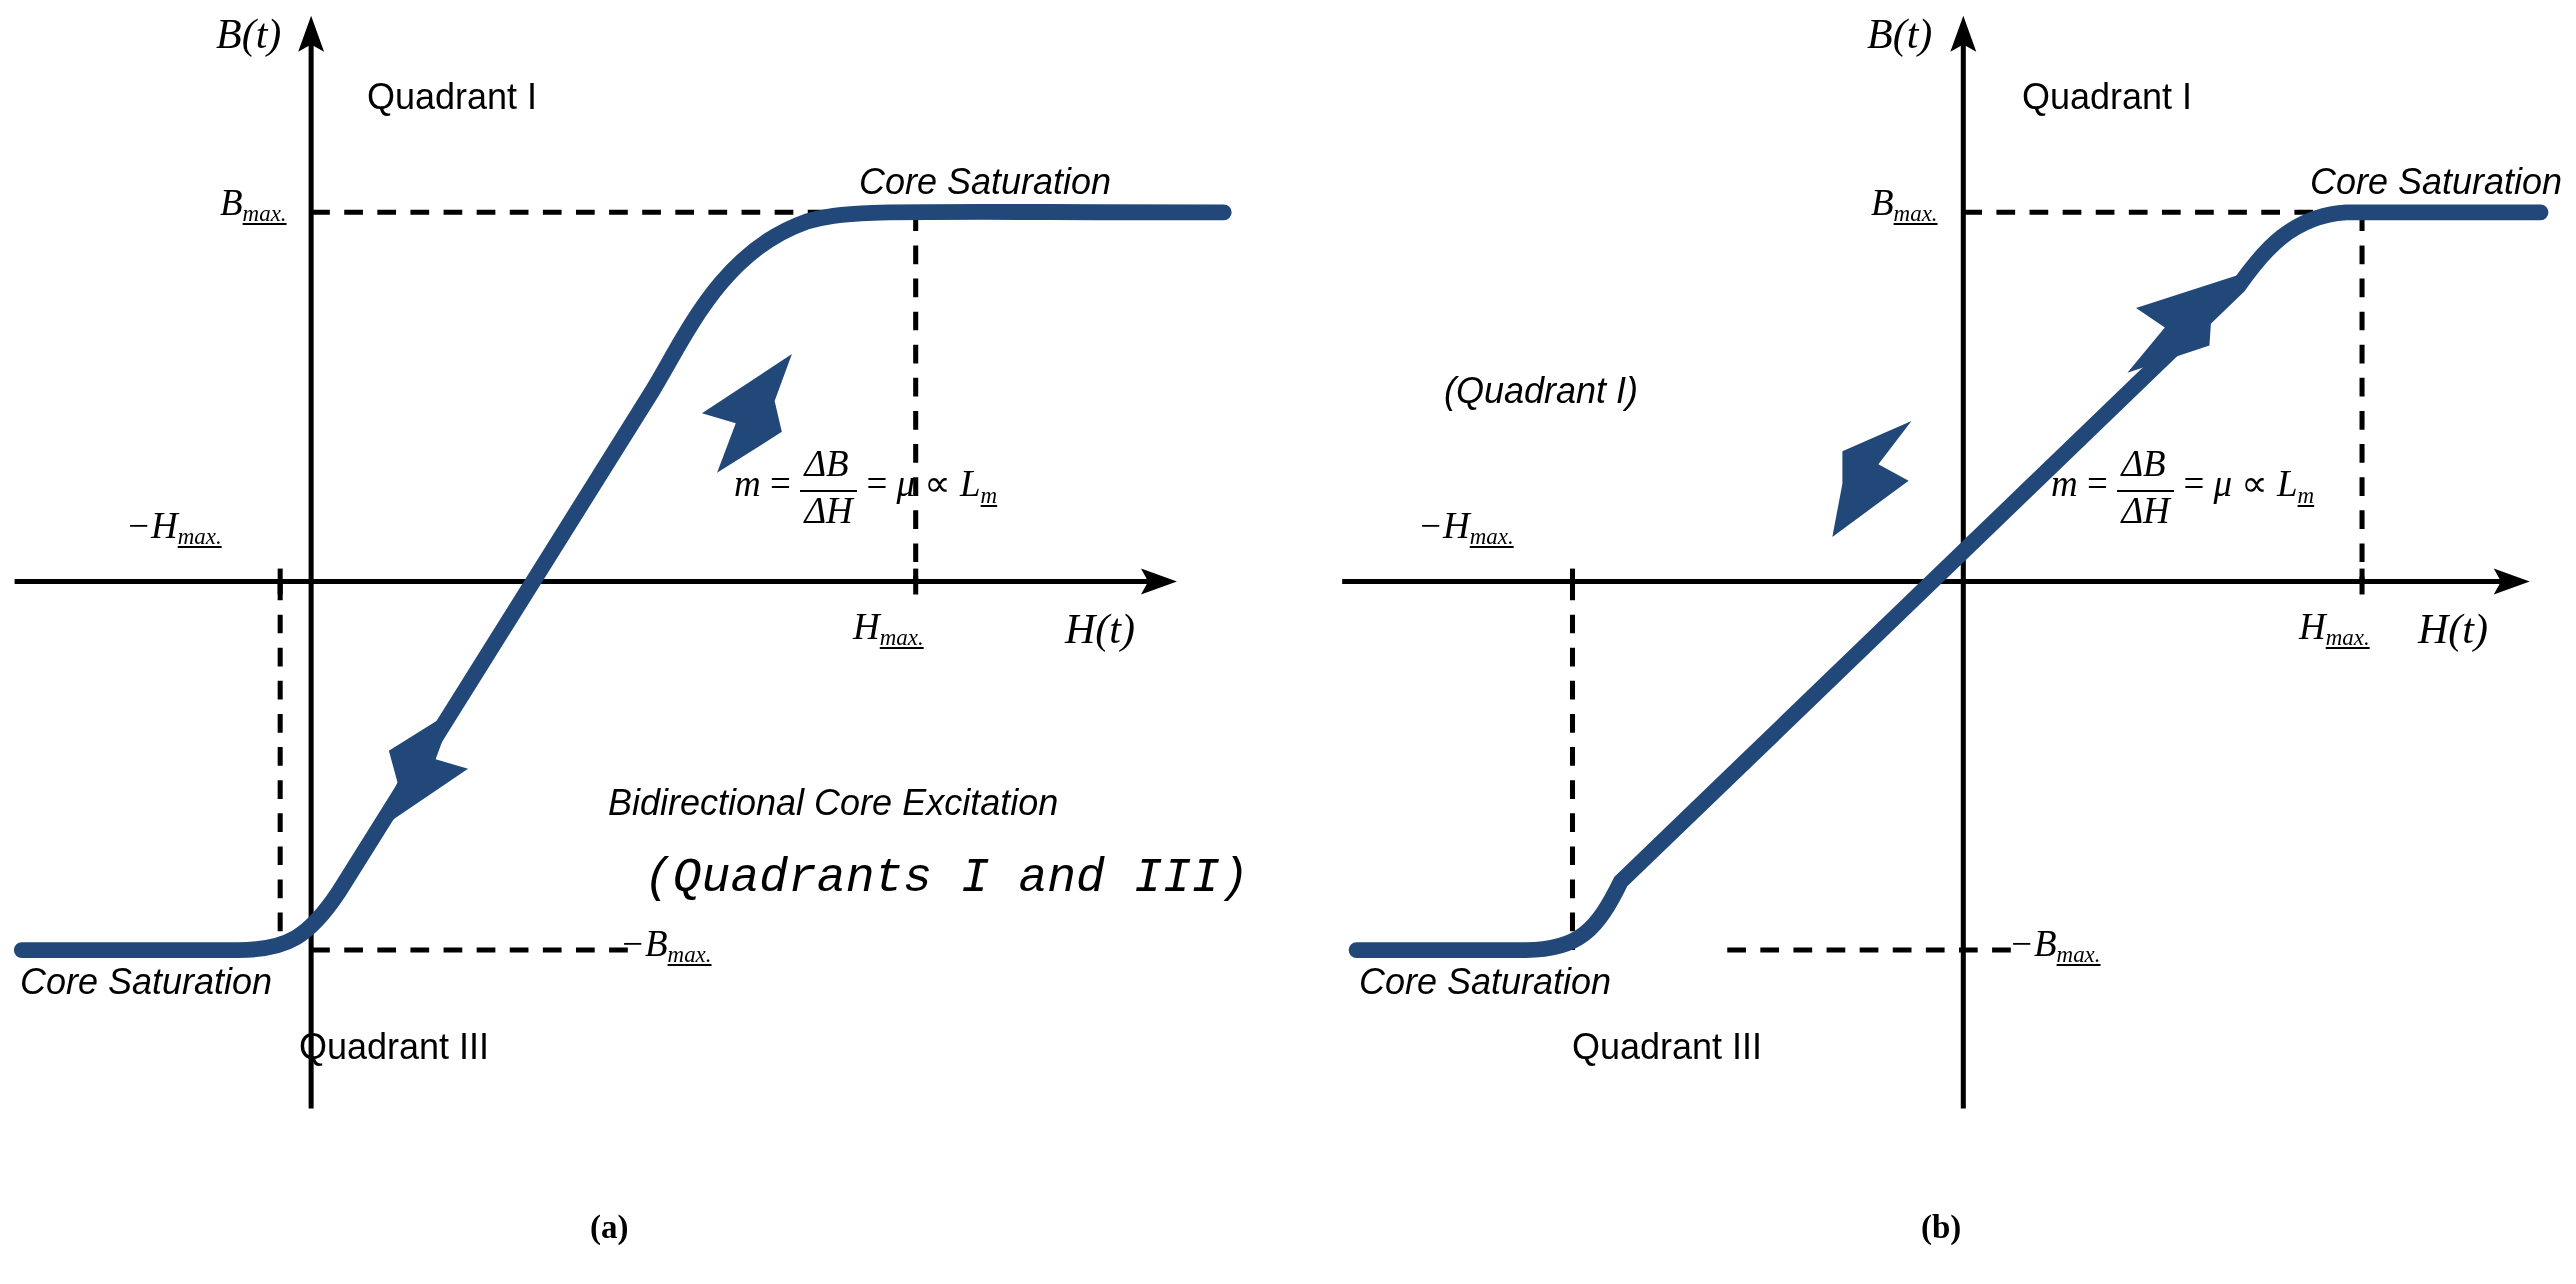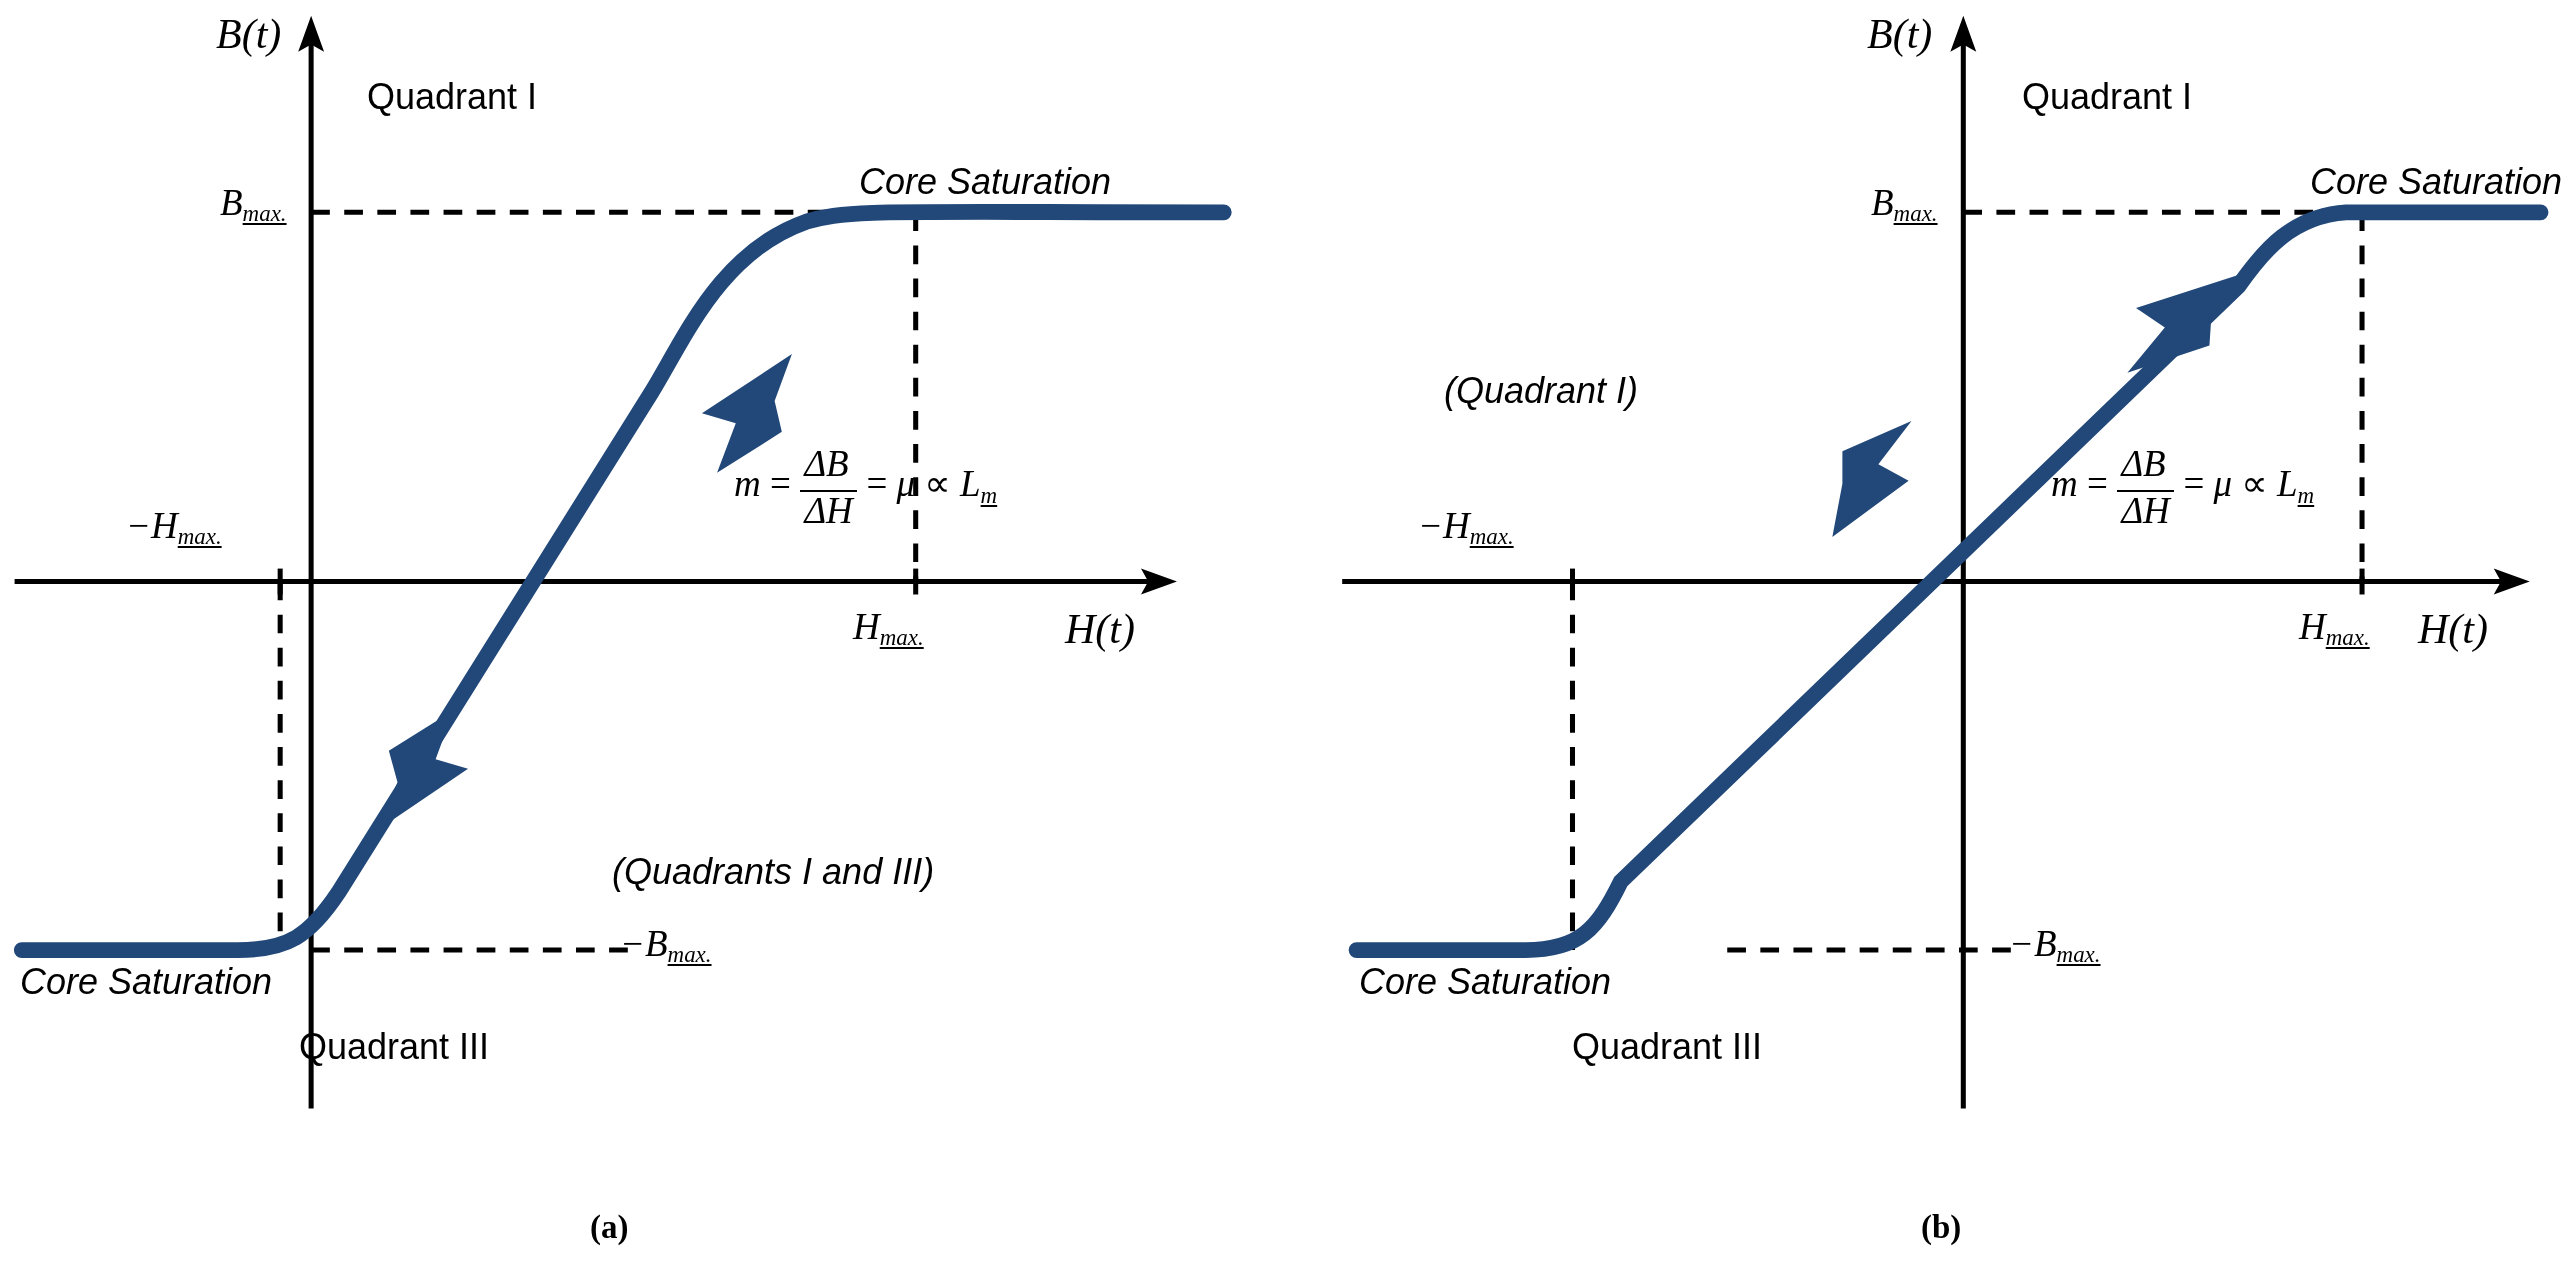--- a/index.html
+++ b/index.html
@@ -83,21 +83,24 @@
       <span>Quadrant III</span>
     </div>
 
     <div class="lbl sans-it" style="left:859px;top:164px;font-size:36px;">
       <span>Core Saturation</span>
     </div>
     <div class="lbl sans-it" style="left:20px;top:964px;font-size:36px;">
       <span>Core Saturation</span>
     </div>
 
-    <div class="lbl sans-it" style="left:612px;top:854px;font-size:36px;">
+    <div class="lbl sans-it" style="left:608px;top:785px;font-size:36px;">
+      <span>Bidirectional Core Excitation</span>
+    </div>
+    <div class="lbl sans-it" style="left:644px;top:854px;font-size:48px;font-family:Liberation Mono, monospace;">
       <span>(Quadrants I and III)</span>
     </div>
 
     <div class="lbl math" style="left:734px;top:446px;font-size:37px;">
       <span>m</span>
       <span style="font-style:normal;">=</span>
       <span class="frac">
         <span class="num">ΔB</span>
         <span class="den">ΔH</span>
       </span>

